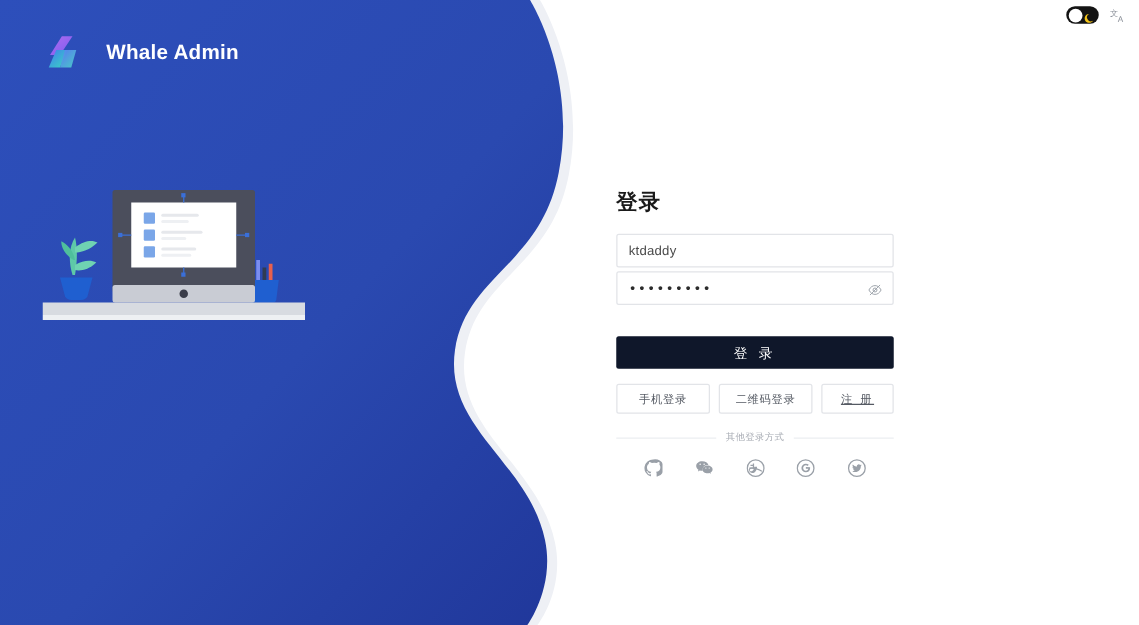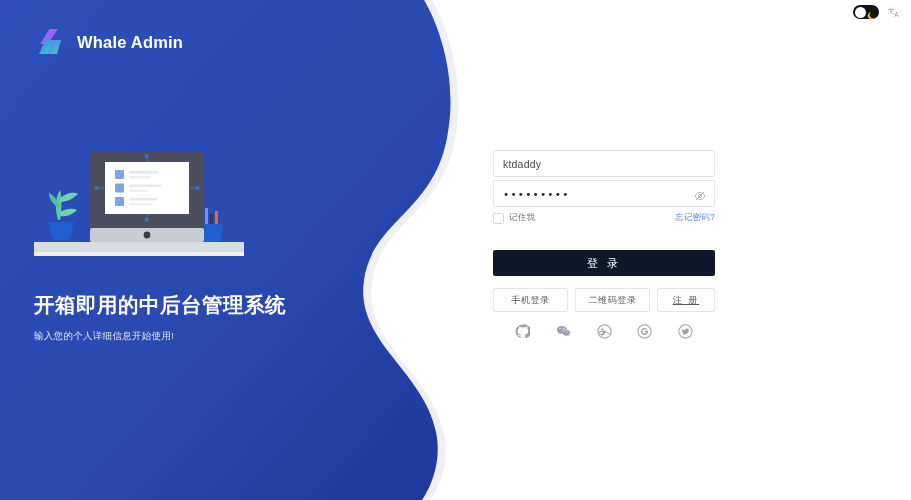--- a/index.html
+++ b/index.html
@@ -9,21 +9,21 @@
     font-family:"Liberation Sans","DejaVu Sans",sans-serif;
     -webkit-font-smoothing:antialiased;
   }
   .app{position:relative;width:911px;height:500px;overflow:hidden;background:#fff;}
 
   
   .wave-wrap{position:absolute;left:0;top:0;width:520px;height:500px;}
   .wave-wrap svg{display:block;width:520px;height:500px;}
 
   
-  .brand{position:absolute;left:36px;top:27px;display:flex;align-items:center;gap:11px;justify-content:center;}
+  .brand{position:absolute;left:36px;top:27px;display:flex;align-items:center;gap:19px;justify-content:center;}
   .brand-logo{width:30px;height:30px;position:relative;}
   .brand-name{color:#ffffff;font-size:16.5px;font-weight:bold;letter-spacing:.2px;}
 
   
   .illus{position:absolute;left:34px;top:140px;width:210px;height:130px;}
 
   
   .headline{position:absolute;left:34px;top:292px;width:340px;}
   .headline h1{
     margin:0;color:#ffffff;font-size:20.5px;font-weight:bold;letter-spacing:.5px;line-height:1.25;
@@ -197,75 +197,70 @@
         <rect x="111" y="78" width="3.4" height="3.4"></rect>
         <rect x="60.5" y="46.3" width="3.4" height="3.4"></rect>
         <rect x="162" y="46.3" width="3.4" height="3.4"></rect>
       </g>
 
       <rect x="0" y="102" width="210" height="10" fill="#d8dbe1"></rect>
       <rect x="0" y="112" width="210" height="4" fill="#eef0f3"></rect>
     </svg>
   </div>
 
-  <div class="headline">
-    <h1>开箱即用的中后台管理系统</h1>
-    <p>输入您的个人详细信息开始使用!</p>
-  </div>
 
   <div class="topbar">
     <div class="theme-toggle">
       <div class="theme-knob"></div>
       <div class="theme-moon">
         <svg viewBox="0 0 10 10" width="10" height="10" xmlns="http://www.w3.org/2000/svg">
           <path d="M7.4,6.6 A3.6,3.6 0 1 1 4.2,1.1 A2.9,2.9 0 0 0 7.4,6.6 Z" fill="#f5c518"></path>
         </svg>
       </div>
     </div>
     <div class="lang-btn">
       <svg viewBox="0 0 16 16" width="14" height="14" xmlns="http://www.w3.org/2000/svg">
         <text x="0" y="9" font-size="7.5" fill="#8a8f98" font-family="DejaVu Sans, sans-serif">文</text>
         <text x="7" y="14" font-size="7.5" fill="#8a8f98" font-family="Liberation Sans, sans-serif">A</text>
       </svg>
     </div>
   </div>
 
   <div class="form">
+    <div class="form-title">登录</div>
 
     <div class="field">
       <span class="field-text" title="请输入用户名">ktdaddy</span>
     </div>
 
     <div class="field">
       <span class="field-dots" title="请输入密码">•••••••••</span>
       <span class="eye">
         <svg viewBox="0 0 16 16" width="12" height="12" xmlns="http://www.w3.org/2000/svg">
           <path d="M1.5,8 C3.2,4.8 5.4,3.3 8,3.3 C10.6,3.3 12.8,4.8 14.5,8 C12.8,11.2 10.6,12.7 8,12.7 C5.4,12.7 3.2,11.2 1.5,8 Z" fill="none" stroke="#9aa0a8" stroke-width="1"></path>
           <circle cx="8" cy="8" r="2.1" fill="none" stroke="#9aa0a8" stroke-width="1"></circle>
           <line x1="2.6" y1="13.4" x2="13.4" y2="2.6" stroke="#9aa0a8" stroke-width="1"></line>
         </svg>
       </span>
     </div>
 
-    <div class="row-remember">
-      <div class="remember">
-        <span class="checkbox"></span>
-        <span class="remember-label">记住我</span>
-      </div>
-      <span class="forgot">忘记密码?</span>
-    </div>
 
     <div class="btn-primary">登 录</div>
 
     <div class="btn-row">
       <div class="btn-ghost">手机登录</div>
       <div class="btn-ghost">二维码登录</div>
       <div class="btn-ghost narrow">注 册</div>
     </div>
 
+    <div class="divider">
+      <span class="line"></span>
+      <span class="label">其他登录方式</span>
+      <span class="line"></span>
+    </div>
 
     <div class="socials">
       <span class="social">
         <svg viewBox="0 0 16 16" width="15" height="15" xmlns="http://www.w3.org/2000/svg">
           <path fill="#9aa0a8" d="M8,0.6 A7.4,7.4 0 0 0 5.66,15.02 c0.37,0.07 0.5-0.16 0.5-0.36 0-0.18-0.01-0.77-0.01-1.4-2.04,0.38-2.52-0.49-2.67-0.94-0.08-0.21-0.45-0.87-0.77-1.05-0.26-0.14-0.63-0.49-0.01-0.5 0.59-0.01 1,0.54 1.14,0.77 0.67,1.12 1.73,0.8 2.16,0.61 0.07-0.48 0.26-0.81 0.47-1-1.8-0.2-3.69-0.9-3.69-4a3.13,3.13 0 0 1 0.83-2.17 C 4.47,4.78 4.2,3.93 4.7,2.79c0,0 0.68-0.21 2.23,0.83a7.5,7.5 0 0 1 4.04,0 c1.55-1.05 2.23-0.83 2.23-0.83 0.5,1.14 0.23,1.99 0.11,2.19a3.12,3.12 0 0 1 0.83,2.17c0,3.11-1.9,3.8-3.7,4 0.29,0.25 0.55,0.74 0.55,1.5 0,1.08-0.01,1.96-0.01,2.23 0,0.2 0.14,0.44 0.51,0.36A7.4,7.4 0 0 0 8,0.6 Z"></path>
         </svg>
       </span>
       <span class="social">
         <svg viewBox="0 0 16 16" width="15" height="15" xmlns="http://www.w3.org/2000/svg">
           <path fill="#9aa0a8" d="M6.1,2.2 C3.3,2.2 1,4 1,6.2 c0,1.26 0.76,2.38 1.94,3.1 L2.5,10.8 l1.62-0.86 c0.62,0.18 1.28,0.28 1.98,0.28 0.17,0 0.34-0.01 0.5-0.02 A3.5,3.5 0 0 1 6.5,9.1 c0-2.05 2-3.7 4.46-3.7 0.17,0 0.33,0.01 0.49,0.02 C11.07,3.6 8.82,2.2 6.1,2.2 Z M4.4,5.3 a0.62,0.62 0 1 1 0-1.24 0.62,0.62 0 0 1 0,1.24 Z m3.4,0 a0.62,0.62 0 1 1 0-1.24 0.62,0.62 0 0 1 0,1.24 Z"></path>

